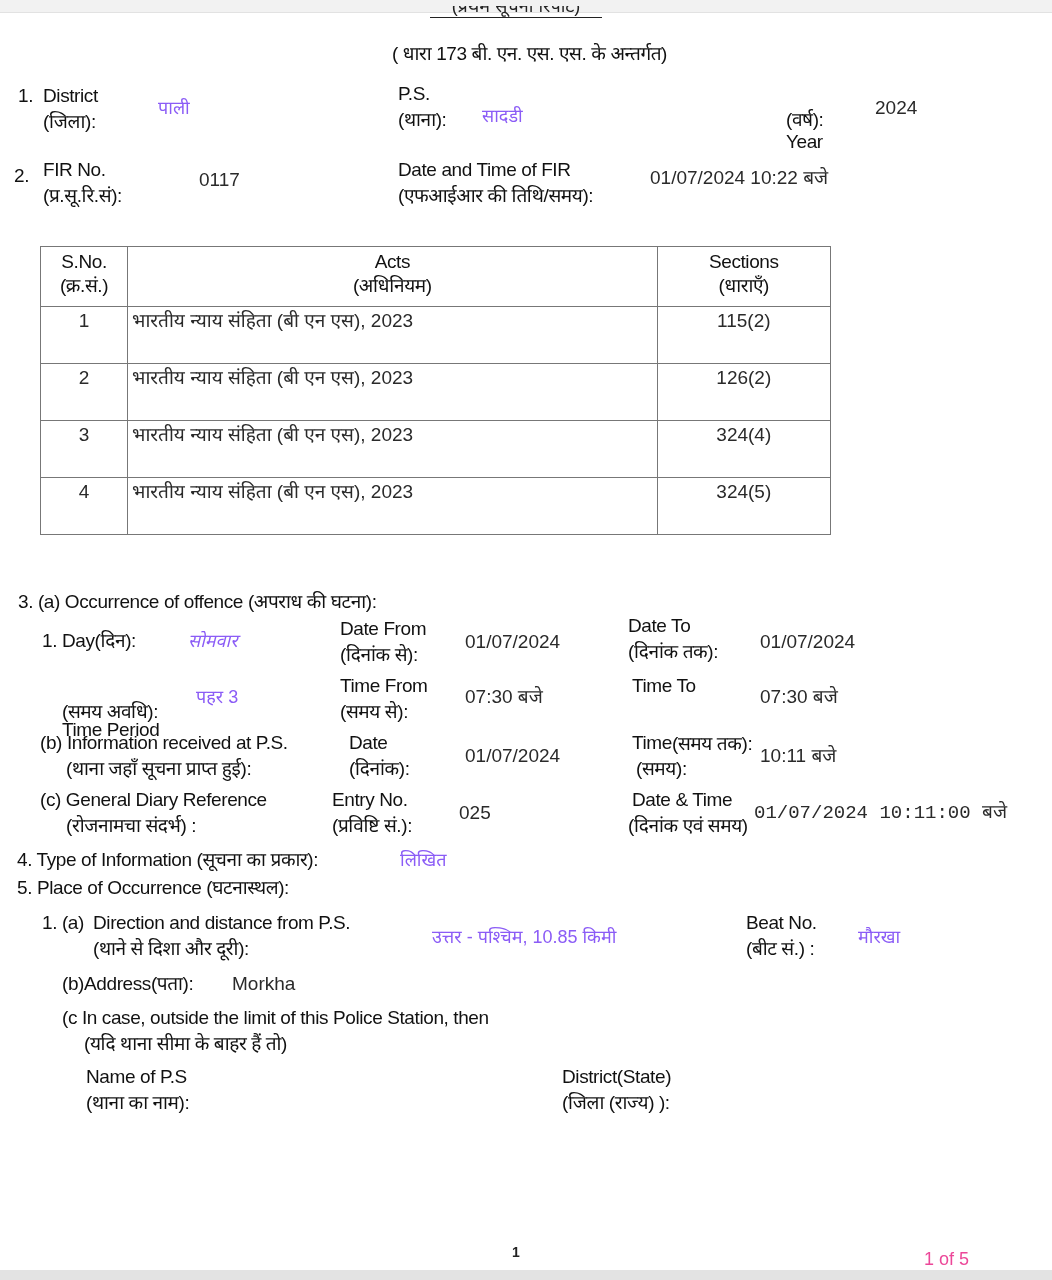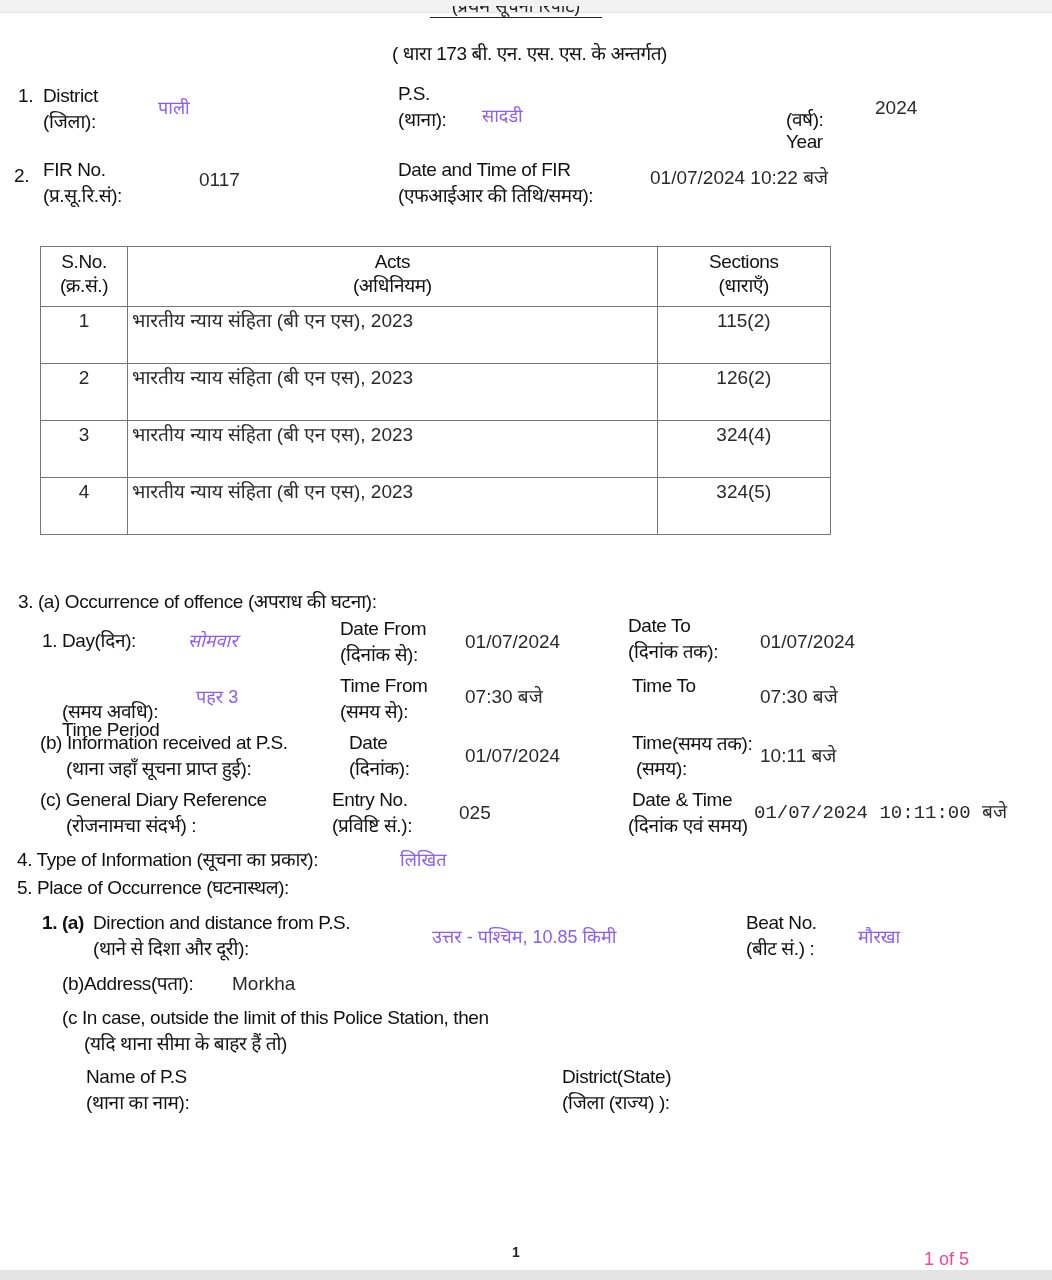--- a/index.html
+++ b/index.html
@@ -141,21 +141,21 @@
 <div class="abs val" style="left:459px;top:801px;">025</div>
 <div class="abs lbl" style="left:632px;top:788px;">Date &amp; Time</div>
 <div class="abs lbl" style="left:628px;top:814px;">(दिनांक एवं समय)</div>
 <div class="abs val" style="left:754px;top:801px;font-family:Liberation Mono, monospace;">01/07/2024 10:11:00 बजे</div>
 
 <div class="abs lbl" style="left:17px;top:848px;">4. Type of Information (सूचना का प्रकार):</div>
 <div class="abs val hindi-val" style="left:400px;top:848px;">लिखित</div>
 
 <div class="abs lbl" style="left:17px;top:876px;">5. Place of Occurrence (घटनास्थल):</div>
 
-<div class="abs lbl" style="left:42px;top:911px;font-weight:bold;">1. (a)</div>
+<div class="abs lbl" style="left:42px;top:911px;">1. (a)</div>
 <div class="abs lbl" style="left:93px;top:911px;">Direction and distance from P.S.</div>
 <div class="abs lbl" style="left:93px;top:937px;">(थाने से दिशा और दूरी):</div>
 <div class="abs val hindi-val" style="left:432px;top:925px;">उत्तर - पश्चिम,  10.85  किमी</div>
 
 <div class="abs lbl" style="left:746px;top:911px;">Beat No.</div>
 <div class="abs lbl" style="left:746px;top:937px;">(बीट सं.) :</div>
 <div class="abs val hindi-val" style="left:858px;top:925px;">मौरखा</div>
 
 <div class="abs lbl" style="left:62px;top:972px;text-align:center;">(b)Address(पता):</div>
 <div class="abs val" style="left:232px;top:972px;">Morkha</div>

